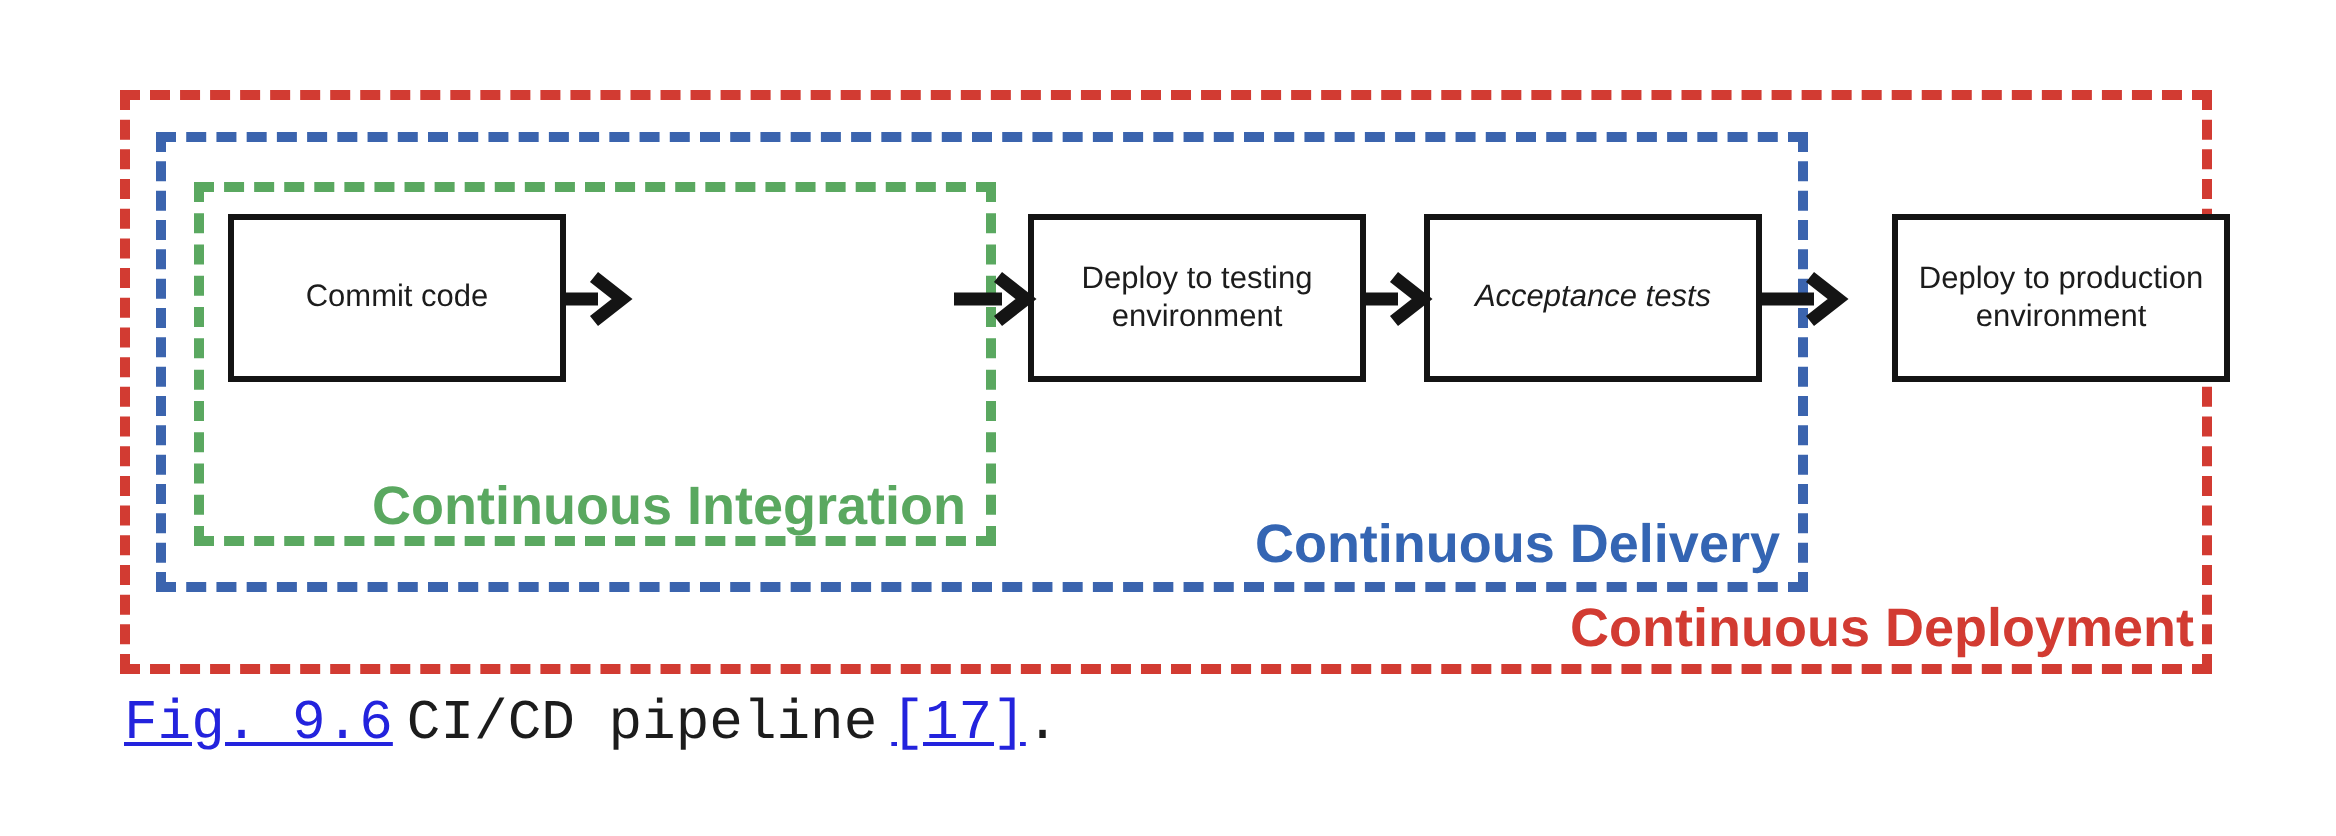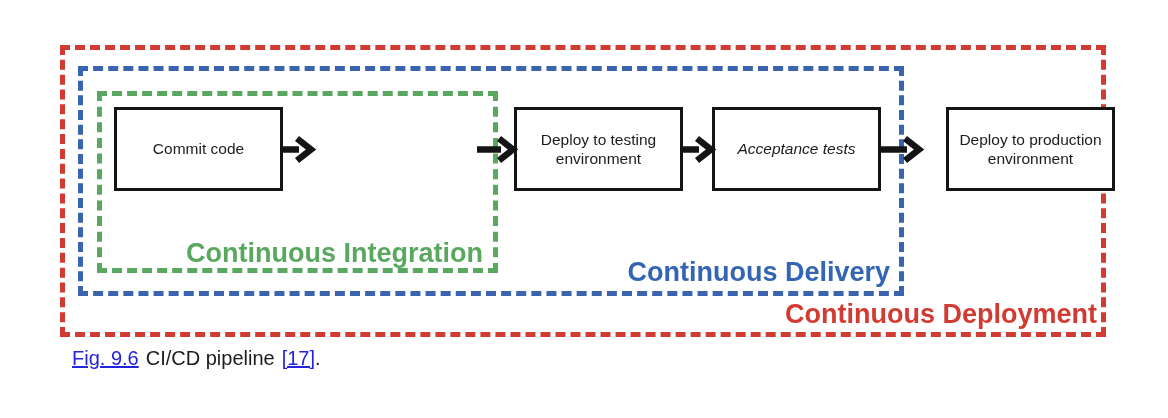--- a/index.html
+++ b/index.html
@@ -79,25 +79,24 @@
     color: #3465b3;
   }
   .region-label.red {
     left: 690px; width: 407px; top: 299px;
     color: #d23b32;
   }
   .caption {
     position: absolute;
     left: 62px;
     top: 347px;
-    font-family: Liberation Sans, sans-serif;
-    font-size: 20px;
+    font-family: Liberation Mono, monospace;
+    font-size: 28px;
     color: #1c1c1c;
     white-space: nowrap;
-    margin-left: 10px;
   }
   .caption a {
     color: #2323dd;
     text-decoration: underline;
     cursor: pointer;
   }
   .caption .caption-text {
     margin: 0 7px;
   }
 </style>

